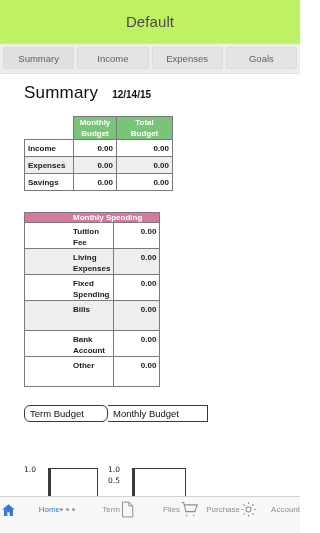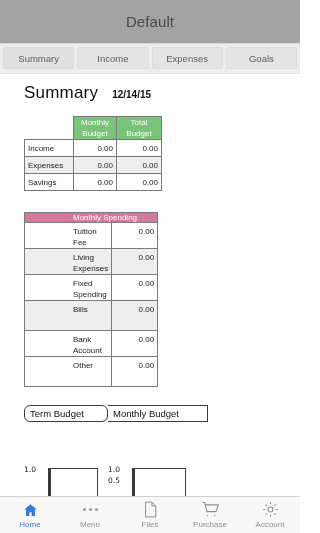--- a/index.html
+++ b/index.html
@@ -12,21 +12,21 @@
     background: #ffffff;
     font-family: "Liberation Sans", sans-serif;
     overflow: hidden;
     position: relative;
     -webkit-font-smoothing: antialiased;
   }
 
   
   .titlebar {
     height: 44px;
-    background: #a3a3a3;
+    background: #bef264;
     border-bottom: 1px solid #d9d9d9;
     display: flex;
     align-items: center;
     justify-content: center;
     box-sizing: border-box;
   }
   .titlebar-text {
     font-size: 15px;
     color: #4a4a4a;
     font-weight: 400;
@@ -95,21 +95,21 @@
     border-collapse: collapse;
     table-layout: fixed;
     margin-left: 24px;
     font-size: 8px;
     color: #1a1a1a;
   }
   .sheet td, .sheet th {
     border: 1px solid #7a7a7a;
     padding: 0 3px;
     box-sizing: border-box;
-    font-weight: 400;
+    font-weight: 700;
     vertical-align: middle;
     margin-top: 48px;
   }
   .sheet .nb { border: none; background: transparent; }
 
   .hdr-green {
     background: #7ac47a;
     color: #ffffff;
     text-align: center;
     font-size: 8px;
@@ -123,21 +123,21 @@
     font-size: 8px;
     padding: 3px 4px;
   }
   .lbl { text-align: left; }
   .num { text-align: right; }
   .alt { background: #eeeeee; }
 
   #summary-table { margin-top: 13px; }
   #summary-table .c0 { width: 49px; }
   #summary-table .c1 { width: 43px; }
-  #summary-table .c2 { width: 45px; }
+  #summary-table .c2 { width: 56px; }
   #summary-table tbody td { height: 17px; }
 
   #spending-table { margin-top: 21px; }
   #spending-table .c0 { width: 49px; padding-left: 48px; }
   #spending-table .c1 { width: 46px; }
   #spending-table tbody td { height: 30px; line-height: 11px; }
   #spending-table tbody tr.tall td { height: 16px; }
   #spending-table td.lbl { vertical-align: top; padding-top: 3px; }
   #spending-table td.num { vertical-align: top; padding-top: 3px; }
 
@@ -215,23 +215,23 @@
     background: #f8f8f8;
     border-top: 1px solid #d2d2d2;
     display: flex;
     align-items: flex-start;
     padding-top: 3px;
     box-sizing: border-box;
   }
   .tab {
     flex: 1;
     display: flex;
-    flex-direction: column;
+    flex-direction: row;
     align-items: center;
-    justify-content: flex-start;
+    justify-content: space-between;
     gap: 1px;
     cursor: pointer;
   }
   .tab-icon {
     height: 19px;
     display: flex;
     align-items: center;
     justify-content: center;
     color: #8e8e93;
   }
@@ -389,21 +389,21 @@
   </div>
 
   <div class="tab">
     <span class="tab-icon">
       <span class="dots">
           <i></i>
           <i></i>
           <i></i>
         </span>
     </span>
-    <span class="tab-label">Menu</span>
+    <span class="tab-label">Term</span>
   </div>
 
   <div class="tab">
     <span class="tab-icon">
       <svg width="15" height="17" viewBox="0 0 20 24" fill="none" stroke="currentColor" stroke-width="1.4" aria-hidden="true">
         <path d="M3 1.5h9l5.5 5.5V22.5H3z"></path>
         <path d="M12 1.5V7h5.5"></path>
       </svg>
     </span>
     <span class="tab-label">Files</span>

